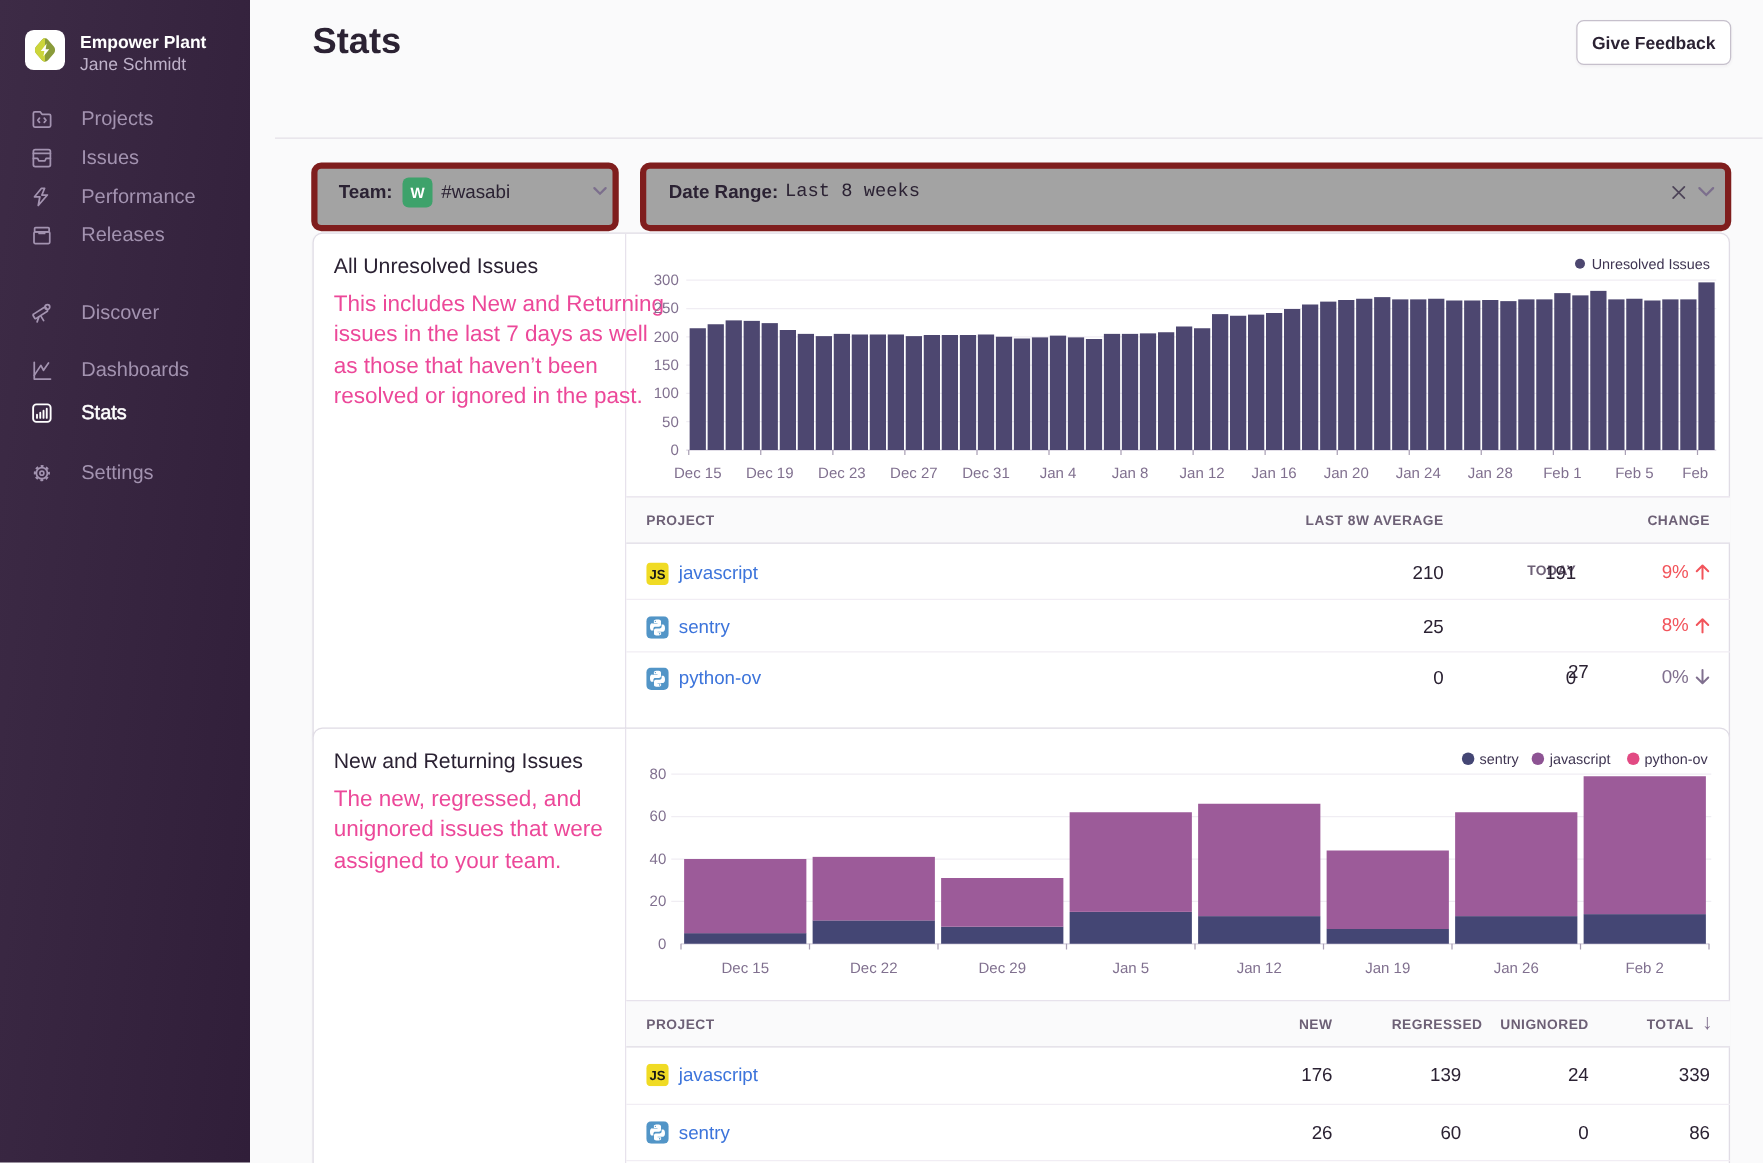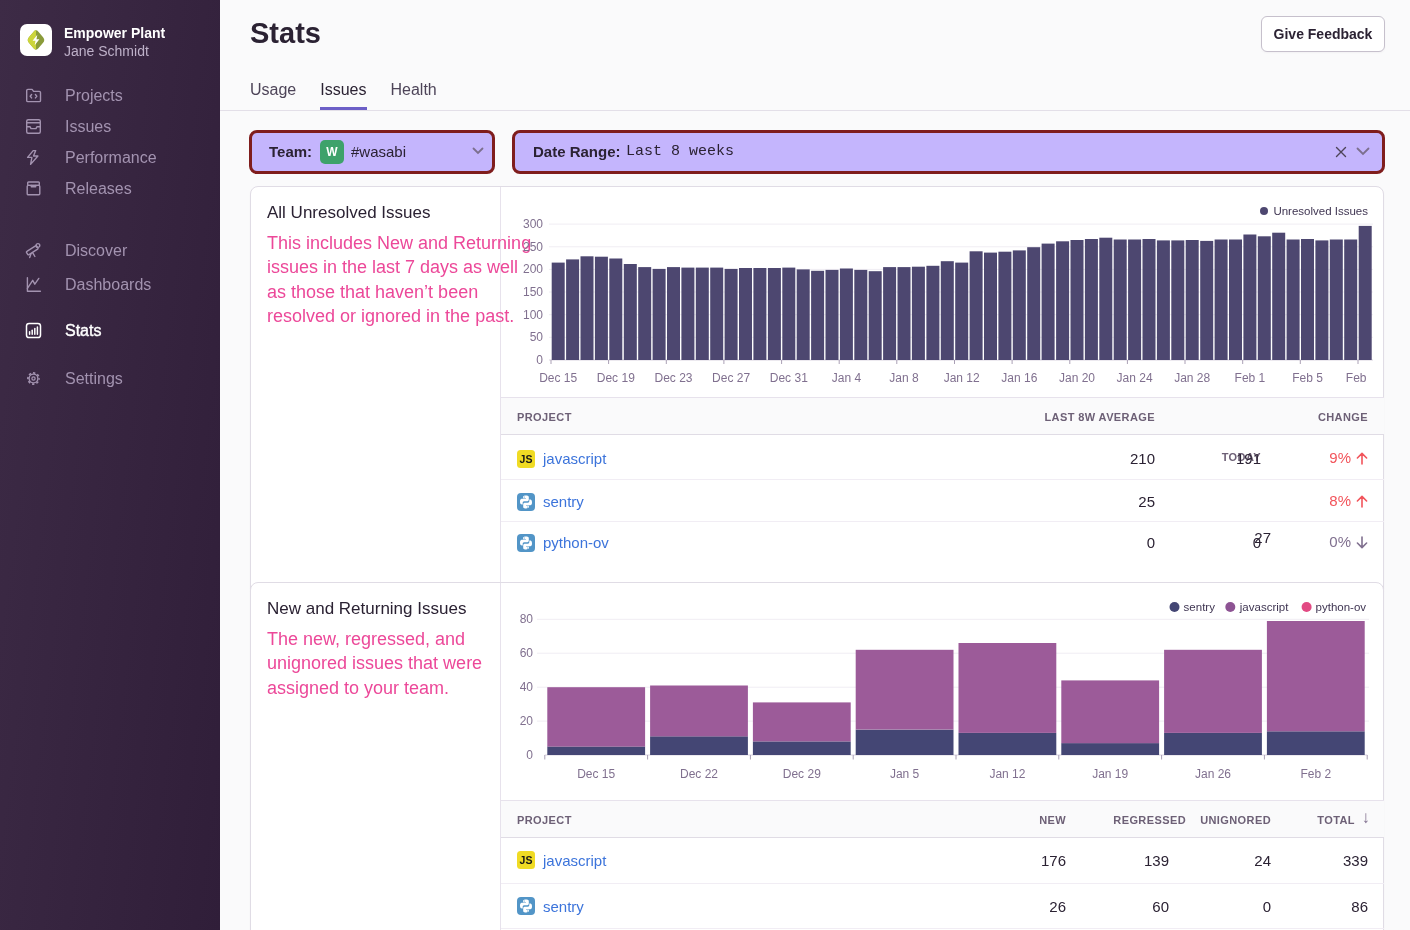--- a/index.html
+++ b/index.html
@@ -1,34 +1,34 @@
 <!DOCTYPE html>
 <html><head><meta charset="utf-8"><style>
 * { margin:0; padding:0; box-sizing:border-box; }
 html,body { width:1410px; height:930px; overflow:hidden; font-family:"Liberation Sans",sans-serif; background:#fafafb; }
 .abs { position:absolute; }
-#sidebar { position:absolute; left:0; top:0; width:220px; height:930px;
+#sidebar { position:absolute; left:0; top:0; width:200px; height:930px;
   background:linear-gradient(97deg,#3d2b46 0%,#301e39 100%); }
 #org { position:absolute; left:20px; top:24px; }
 #orgname { position:absolute; left:64px; top:25px; color:#fff; font-weight:bold; font-size:14px; }
 #orguser { position:absolute; left:64px; top:43px; color:#beb1c9; font-size:14px; }
 .nav { position:absolute; left:0; width:220px; height:31px; color:#a393b0; font-size:16px; }
 .nav svg { position:absolute; left:25px; top:7px; }
 .nav span { position:absolute; left:65px; top:7px; }
 .nav.active { color:#ffffff; -webkit-text-stroke:0.4px #fff; }
 #main { position:absolute; left:220px; top:0; width:1190px; height:930px; background:#fafafb; }
 h1 { position:absolute; left:30px; top:18px; font-size:29px; line-height:30px; color:#2b2233; font-weight:bold; }
 #feedback { position:absolute; left:1041px; top:16px; width:124px; height:36px; background:#fff;
   border:1px solid #c6c0cc; border-radius:6px; font-weight:bold; font-size:14px; color:#2b2233;
   text-align:center; line-height:34px; box-shadow:0 1px 2px rgba(43,34,51,0.04); }
 #tabs { position:absolute; left:30px; top:81px; font-size:16px; color:#4d4458; }
 #tabs .tab { display:inline-block; margin-right:24px; padding-bottom:8px; }
 #tabs .tab.sel { color:#2b2233; border-bottom:3px solid #6c5fc7; }
 #tabline { position:absolute; left:0px; top:110px; width:1190px; height:1px; background:#e3dfe8; }
-.fbox { position:absolute; top:130px; height:44px; background:#c4b5fd; border:3px solid #7f1d1d; border-radius:8px; }
+.fbox { position:absolute; top:130px; height:55px; background:#a3a3a3; border:5px solid #7f1d1d; border-radius:8px; }
 #teambox { left:29px; width:246px; }
 #datebox { left:292px; width:873px; }
 .flabel { font-weight:bold; font-size:15px; color:#2b2233; position:absolute; top:10px; }
 .fval { font-size:15px; color:#2b2233; position:absolute; top:10px; }
 #wbadge { position:absolute; left:68px; top:7px; width:24px; height:24px; background:#3ea26b; border-radius:5px;
   color:#fff; font-size:12px; font-weight:bold; text-align:center; line-height:24px; }
 .panel { position:absolute; left:30px; width:1134px; background:#fff; border:1px solid #e0dce5; border-radius:8px;
   box-shadow:0 1px 2px rgba(43,34,51,0.03); }
 #panel1 { top:186px; height:410px; }
 #panel2 { top:582px; height:360px; }
@@ -102,21 +102,21 @@
     </div>
   <div class="nav" style="top:235px;">
       <svg width="17" height="17" viewBox="0 0 17 17" fill="none" stroke="currentColor" stroke-width="1.4" stroke-linecap="round" stroke-linejoin="round">
         <path d="M1.9 9.3 l8.6-5.5 a0.9 0.9 0 0 1 1.3 0.3 l1.1 1.8 a0.9 0.9 0 0 1-0.3 1.3 L4 12.7 a0.9 0.9 0 0 1-1.3-0.3 l-1.1-1.8 a0.9 0.9 0 0 1 0.3-1.3 Z"></path>
         <path d="M6 11.7 4.7 15.5"></path>
         <path d="M7.6 10.7 9.9 14.5"></path>
         <circle cx="12.9" cy="3.5" r="1.9"></circle>
       </svg>
       <span>Discover</span>
     </div>
-  <div class="nav" style="top:269px;">
+  <div class="nav" style="top:281px;">
       <svg width="17" height="17" viewBox="0 0 17 17" fill="none" stroke="currentColor" stroke-width="1.4" stroke-linecap="round" stroke-linejoin="round">
         <path d="M2.4 1.8 V15.2 H15.4"></path>
         <path d="M2.4 12.3 7.7 4.3 9.8 8.2 13.8 2.4"></path>
       </svg>
       <span>Dashboards</span>
     </div>
   <div class="nav active" style="top:315px;">
       <svg width="17" height="17" viewBox="0 0 17 17" fill="none" stroke="currentColor" stroke-width="1.5" stroke-linecap="round" stroke-linejoin="round">
         <rect x="1.5" y="1.5" width="14" height="14" rx="2.6"></rect>
         <path d="M4.6 12.3 V9.8"></path>
@@ -132,21 +132,20 @@
         <circle cx="8.5" cy="8.5" r="4.4" stroke-width="1.4"></circle>
         <circle cx="8.5" cy="8.5" r="1.6" stroke-width="1.3"></circle>
       </svg>
       <span>Settings</span>
     </div>
 
 </div>
 <div id="main">
   <h1>Stats</h1>
   <div id="feedback">Give Feedback</div>
-  <div id="tabs"><span class="tab">Usage</span><span class="tab sel">Issues</span><span class="tab">Health</span></div>
   <div id="tabline"></div>
   <div class="fbox" id="teambox">
     <span class="flabel" style="left:17px;">Team:</span>
     <span id="wbadge">W</span>
     <span class="fval" style="left:99px;">#wasabi</span>
     <svg class="abs" style="left:220px;top:14px;" width="12" height="8" viewBox="0 0 12 8">
         <path d="M1.5 1.5 L6 6 L10.5 1.5" fill="none" stroke="#7c6f8d" stroke-width="1.8" stroke-linecap="round"></path>
       </svg>
   </div>
   <div class="fbox" id="datebox">

